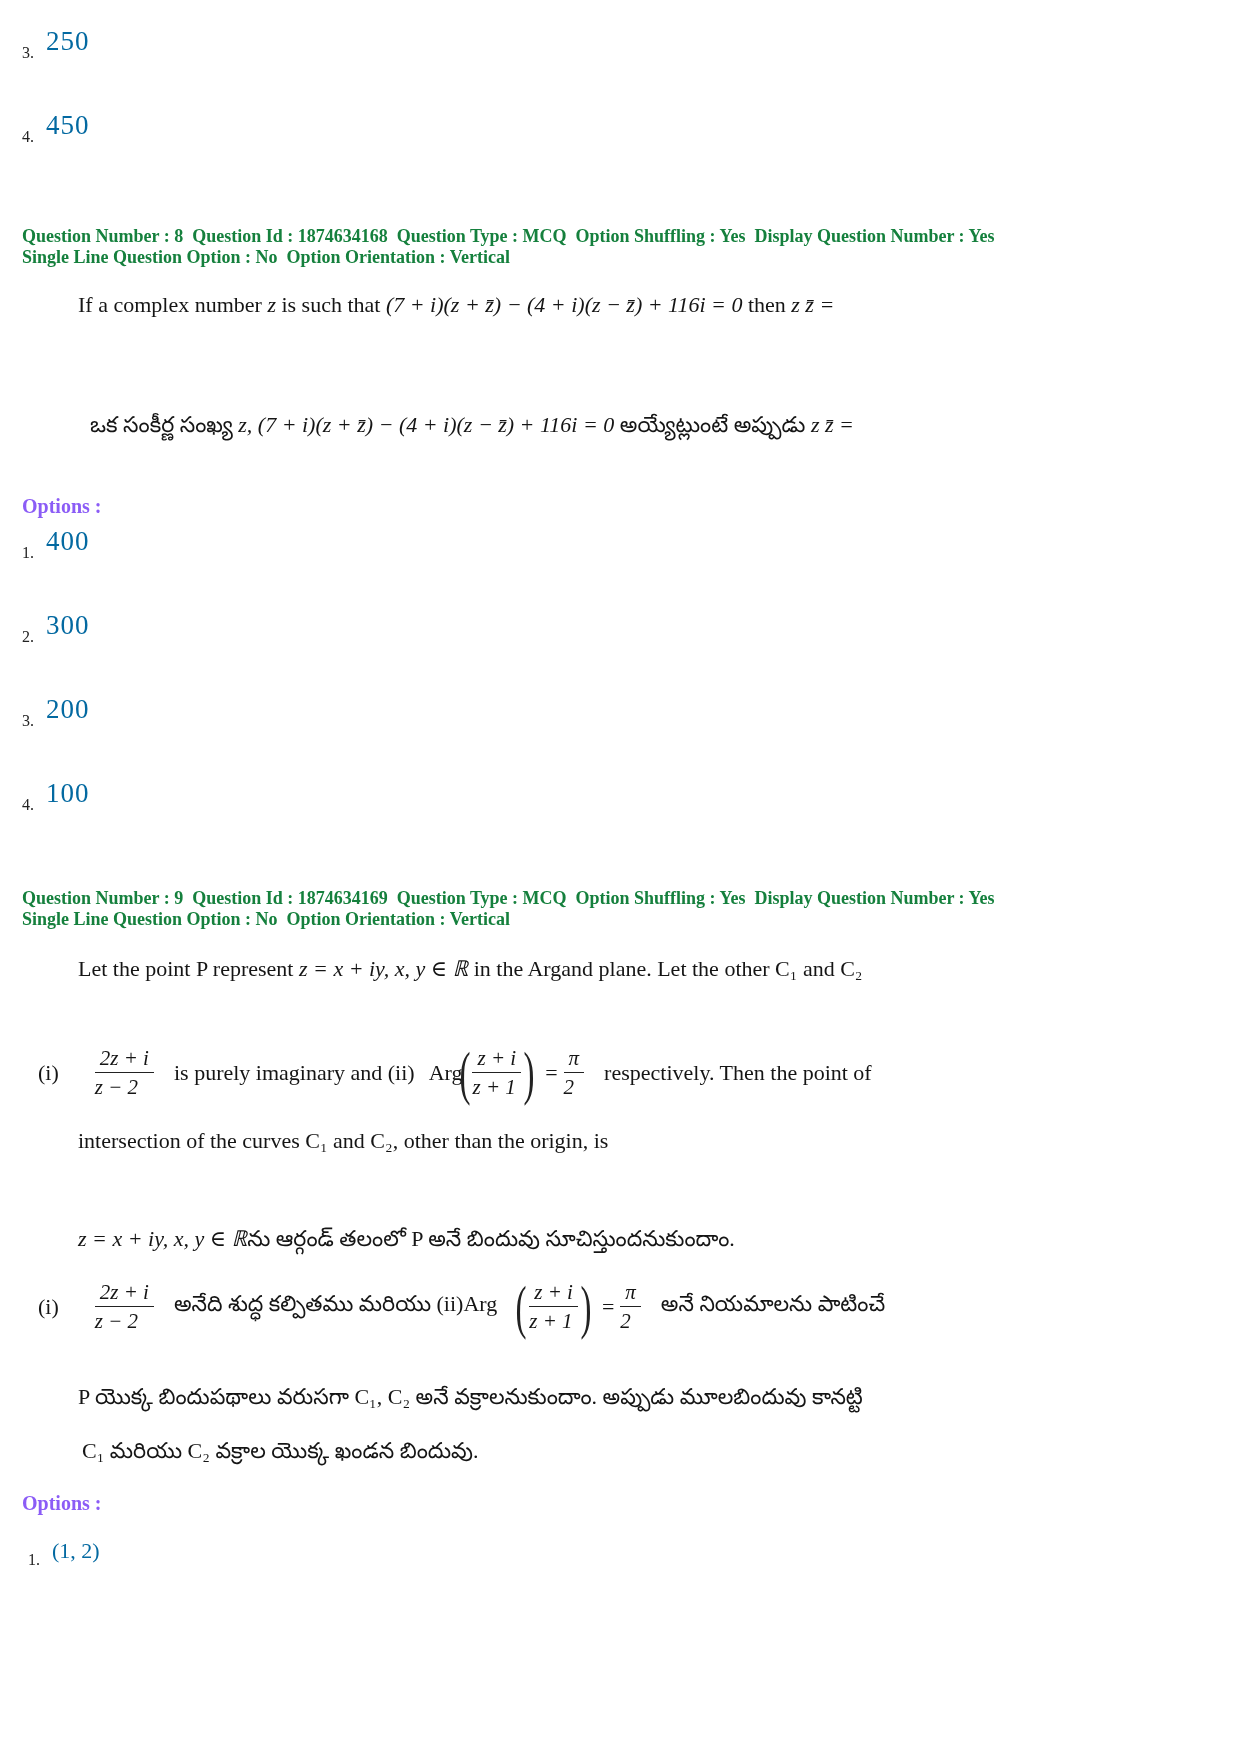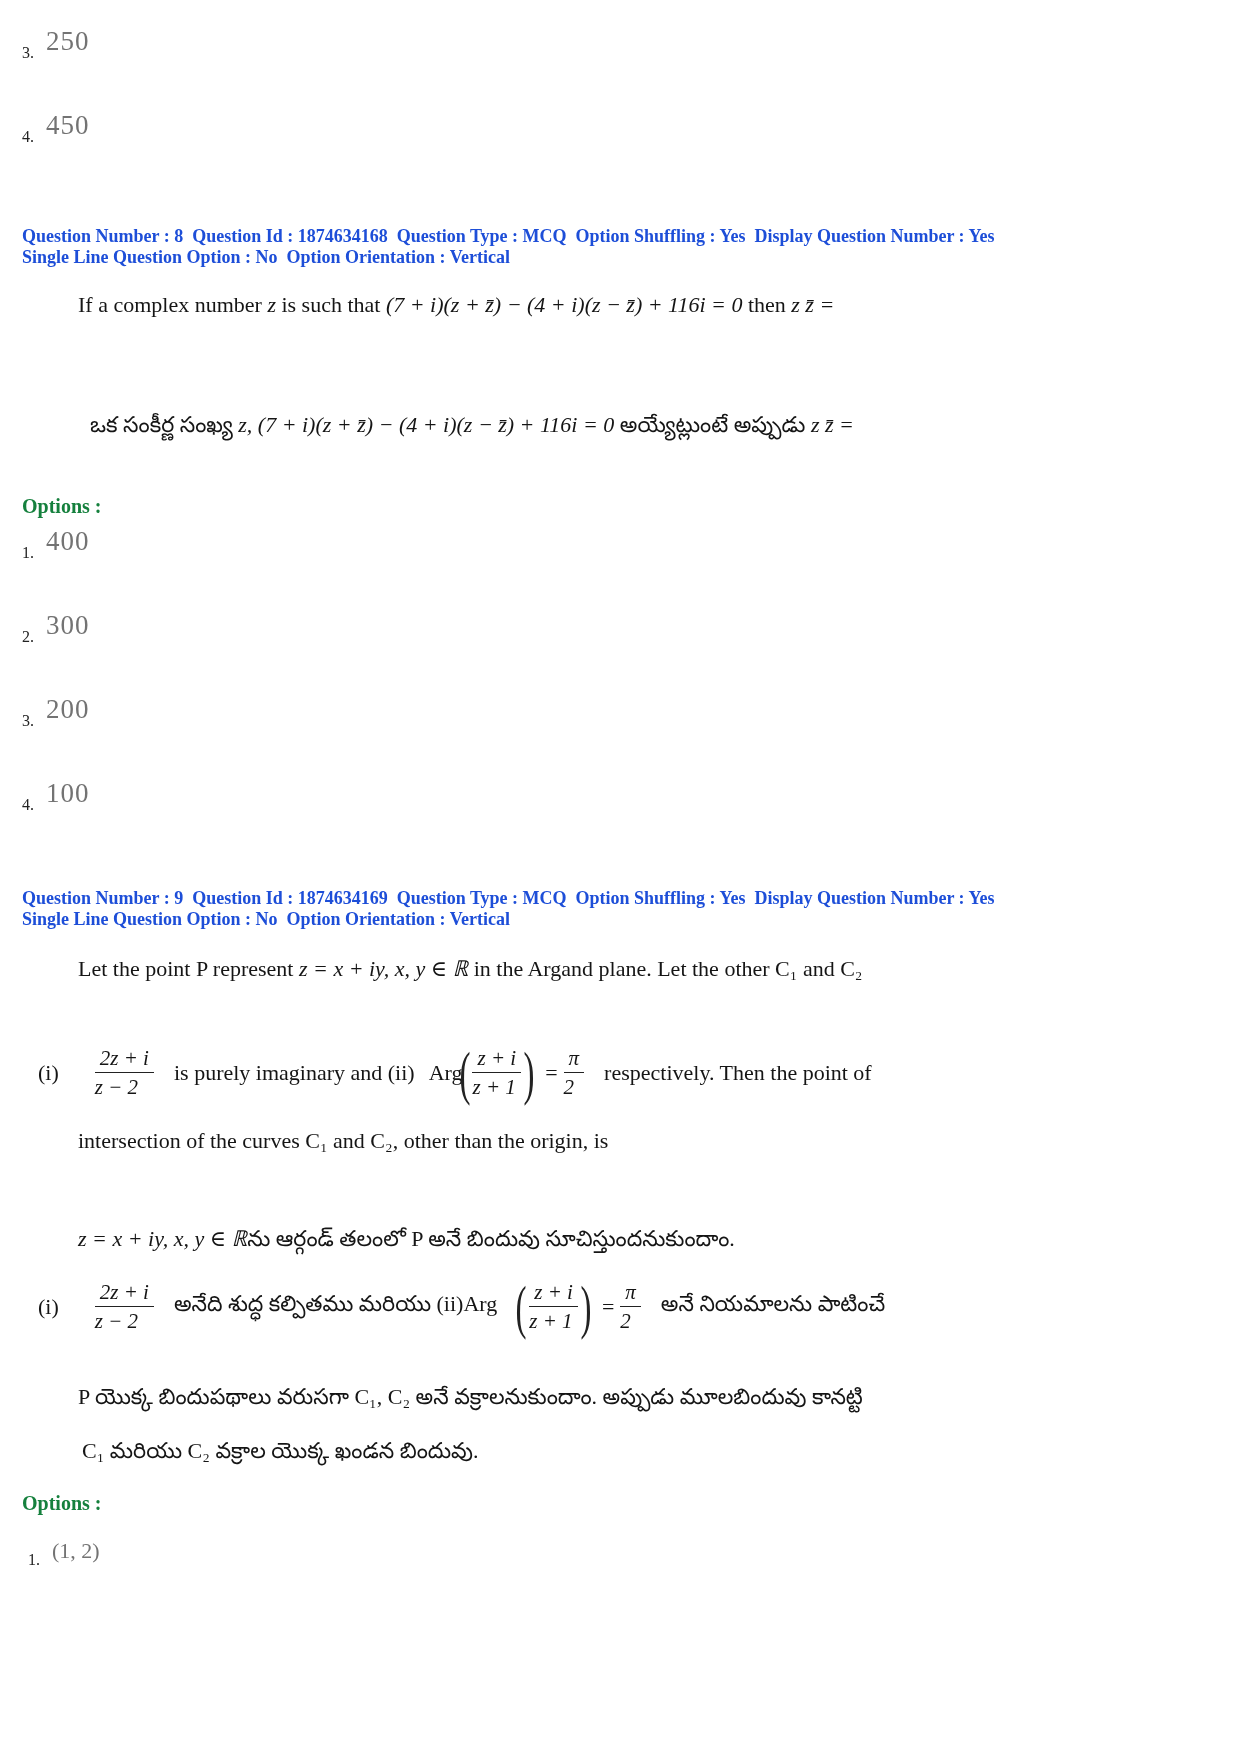--- a/index.html
+++ b/index.html
@@ -5,28 +5,28 @@
   html,body{margin:0;padding:0;background:#ffffff;}
   .page{
     position:relative;
     width:1240px;height:1755px;
     background:#ffffff;
     color:#151515;
     font-family:"Liberation Serif","DejaVu Serif",serif;
     overflow:hidden;
   }
   .blk{position:absolute;white-space:nowrap;}
-  .hdr{font-weight:bold;font-size:18px;line-height:21px;white-space:pre-wrap;color:#1d4ed8;}
+  .hdr{font-weight:bold;font-size:18px;line-height:21px;white-space:pre-wrap;color:#15803d;}
   .qtext{font-size:22px;margin-left:40px;}
   .math{font-style:italic;}
   .roman{font-style:normal;}
   .opt-row{display:flex;align-items:flex-end;gap:12px;}
   .opt-num{font-size:16px;position:relative;top:7px;color:#222;}
-  .opt-val{font-size:27px;line-height:1;color:#737373;letter-spacing:1px;}
-  .options-label{font-weight:bold;font-size:20px;color:#15803d;}
+  .opt-val{font-size:27px;line-height:1;color:#0369a1;letter-spacing:1px;}
+  .options-label{font-weight:bold;font-size:20px;color:#8b5cf6;}
   .cond{display:flex;align-items:center;font-size:22px;}
   .cond > *{flex:0 0 auto;}
   .frac{display:inline-block;text-align:left;font-style:italic;font-size:21px;line-height:1.15;margin:8px 6px;}
   .frac .num{display:block;border-bottom:1.5px solid #222;padding:0 5px 2px;}
   .frac .den{display:block;padding-top:2px;}
   .bp{font-size:60px;line-height:1;display:inline-block;transform:scaleX(.55);margin:0 -8px;font-weight:400;color:#222;}
   .item-label{margin-right:30px;}
   .sp-l{margin-left:14px;}
   .telugu{font-size:22px;}
 </style>

